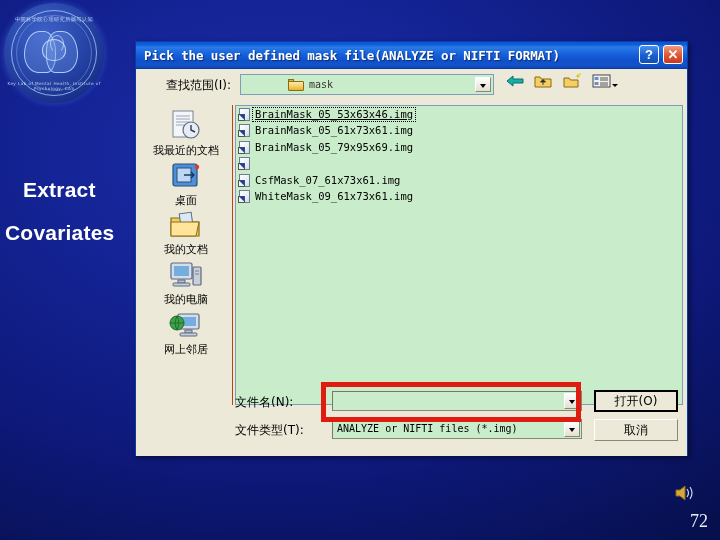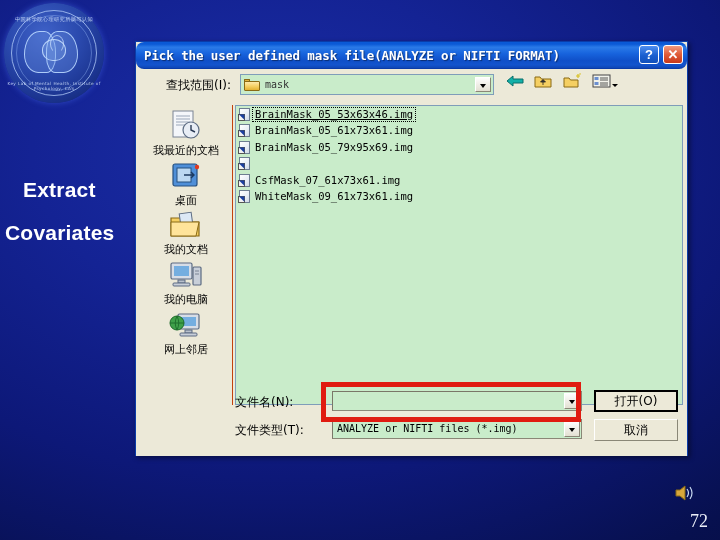--- a/index.html
+++ b/index.html
@@ -124,21 +124,20 @@
 
   #titlebar {
     position: relative;
     height: 26px;
     background: linear-gradient(to bottom,
         #0a59d6 0%, #0a59d6 8%, #2a7ae8 20%, #1763dd 45%,
         #0f4fc8 72%, #1354cd 88%, #0f46b4 100%);
     border-bottom: 1px solid #0a3ba8;
     display: flex;
     align-items: center;
-    border-radius: 8px;
   }
   #title-text {
     color: #ffffff;
     font-family: "DejaVu Sans Mono", monospace;
     font-size: 12.5px;
     font-weight: bold;
     margin-left: 8px;
     text-shadow: 1px 1px 1px rgba(0,0,0,.45);
     white-space: nowrap;
     letter-spacing: -0.1px;
@@ -183,20 +182,21 @@
   }
   #lookin-combo {
     position: absolute;
     left: 104px; top: 5px;
     width: 254px; height: 21px;
     background: #c9ecca;
     border: 1px solid #7f9db9;
     box-sizing: border-box;
     display: flex;
     align-items: center;
+    padding-left: 44px;
   }
   .folder-glyph {
     width: 16px; height: 13px;
     margin-left: 3px;
     position: relative;
     flex: none;
   }
   .folder-glyph::before {
     content: "";
     position: absolute;

